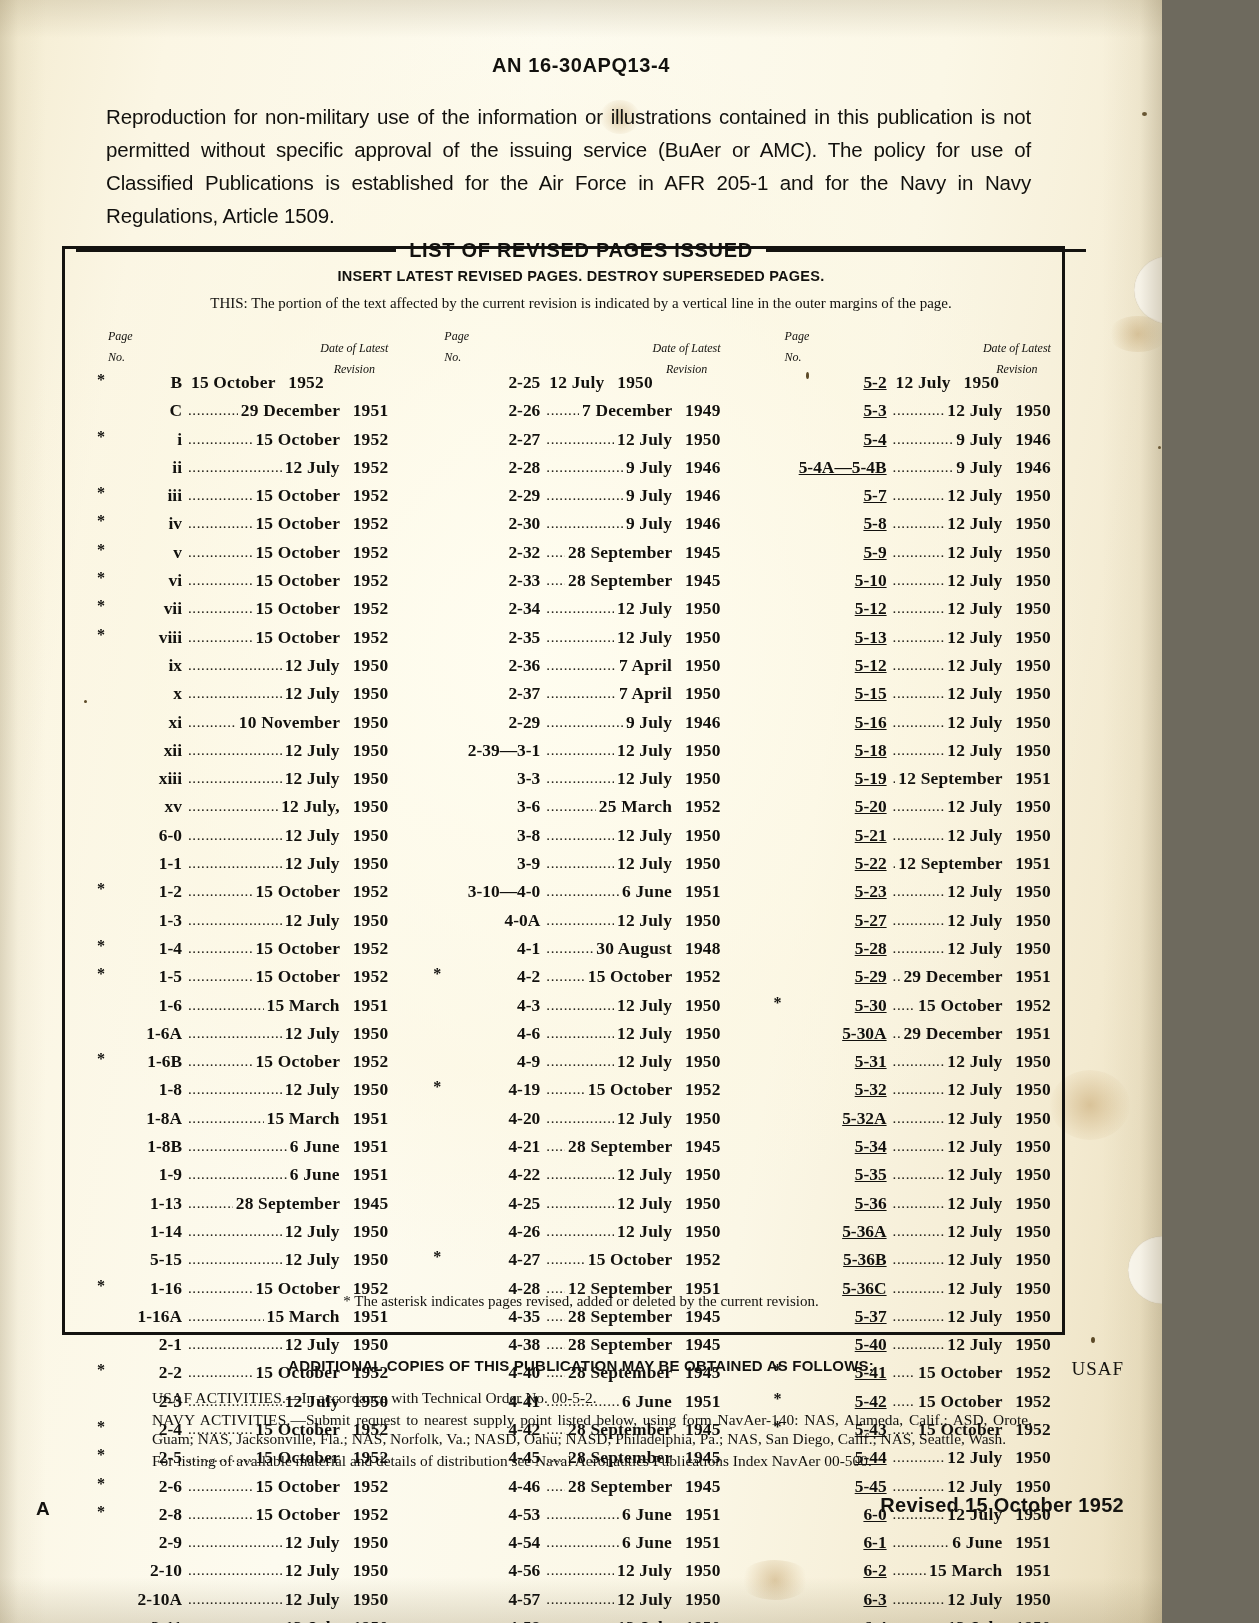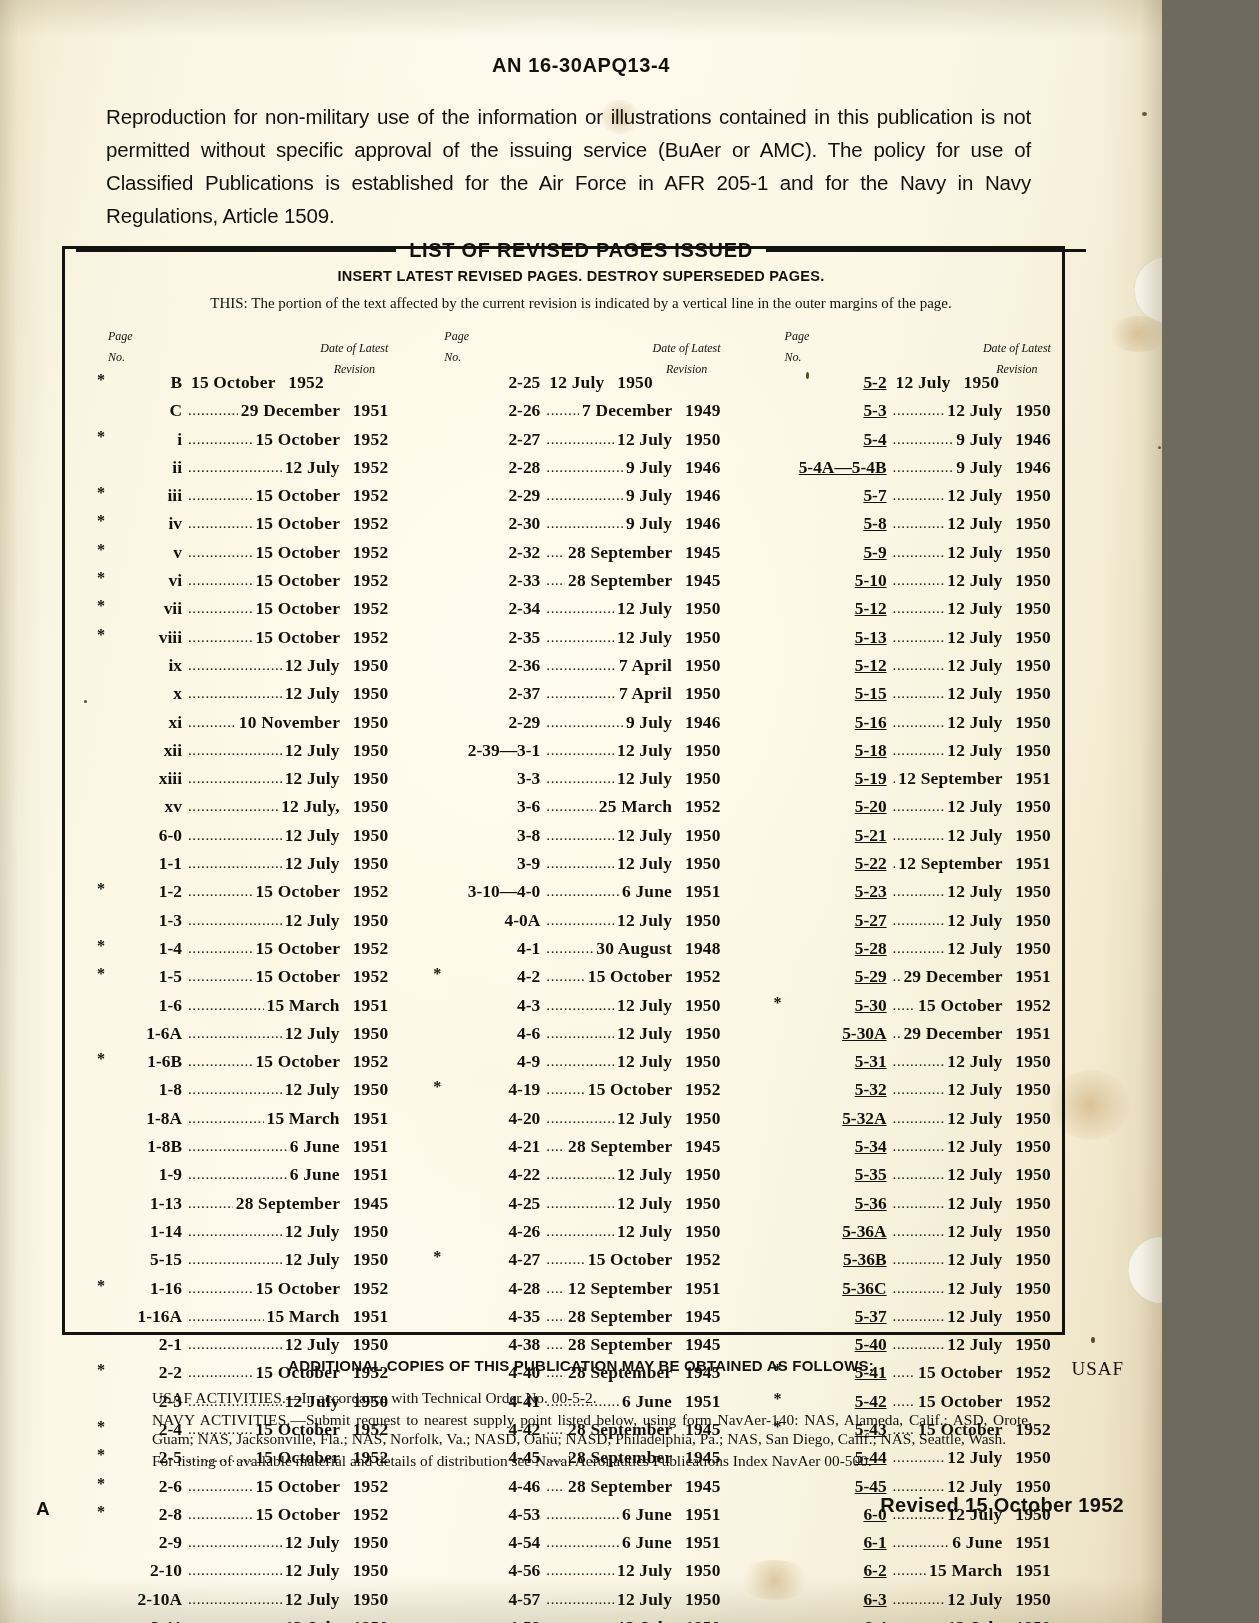--- a/index.html
+++ b/index.html
@@ -1038,20 +1038,21 @@
             <div class="row">
               <span class="pg">6-4</span>
               <span class="leader"></span>
               <span class="dt">12 July <span class="yr">1950</span></span>
             </div>
           </div>
       </div>
 
     </div>
 
+    <div class="asterisk-note">* The asterisk indicates pages revised, added or deleted by the current revision.</div>
 
     <div class="addl-copies">ADDITIONAL COPIES OF THIS PUBLICATION MAY BE OBTAINED AS FOLLOWS:</div>
     <div class="usaf-mark">USAF</div>
 
     <div class="activities">
       <div class="blk">
         <span class="lead">USAF ACTIVITIES.</span><span>—In accordance with Technical Order No. 00-5-2.</span>
       </div>
       <div class="blk justified">
         <span class="lead">NAVY ACTIVITIES.</span><span>—Submit request to nearest supply point listed below, using form NavAer-140: NAS, Alameda, Calif.; ASD, Orote, Guam; NAS, Jacksonville, Fla.; NAS, Norfolk, Va.; NASD, Oahu; NASD, Philadelphia, Pa.; NAS, San Diego, Calif.; NAS, Seattle, Wash.</span>

